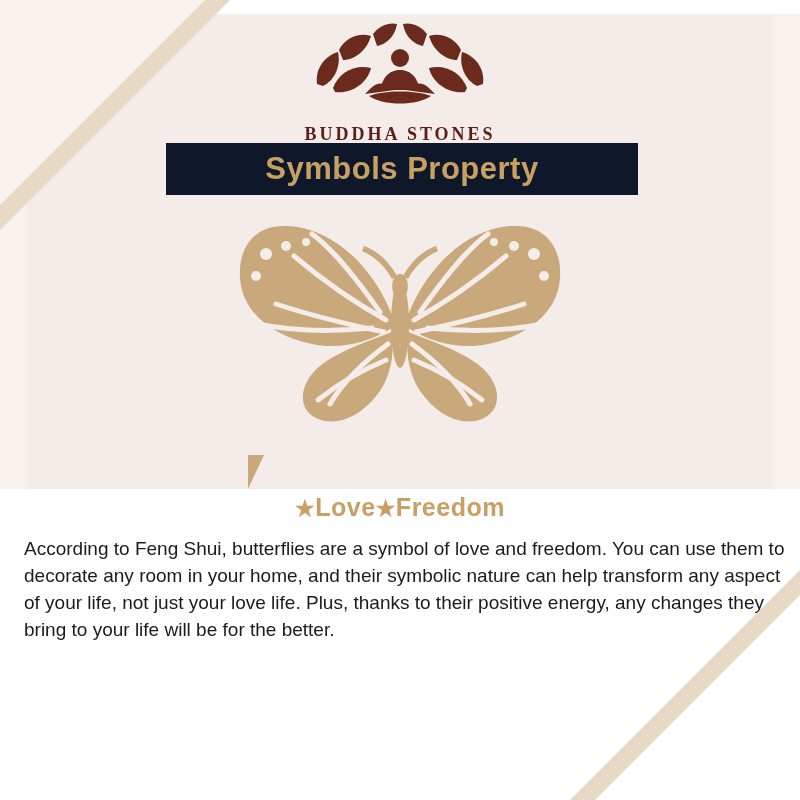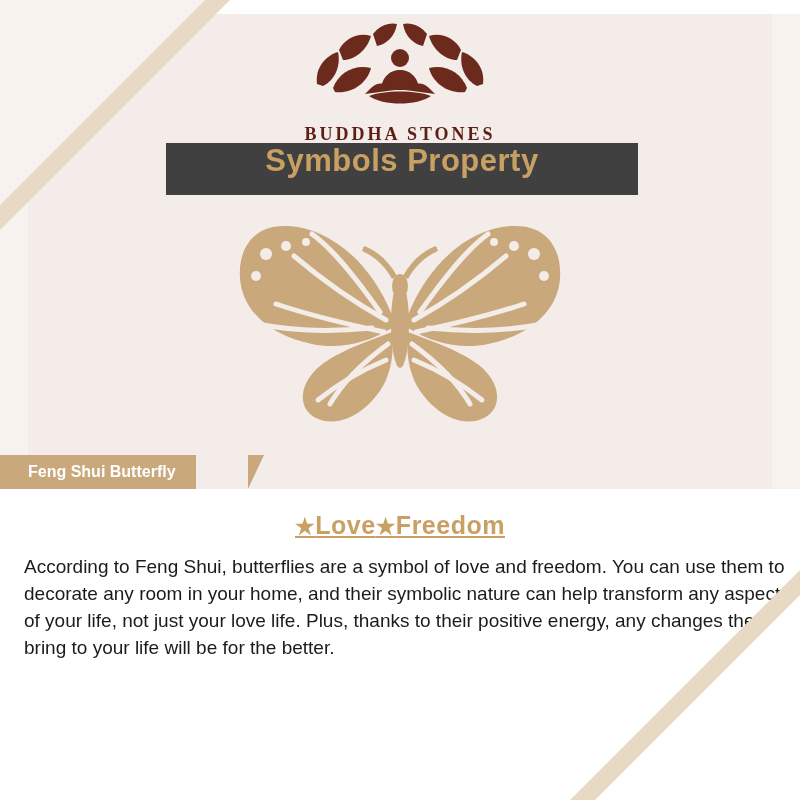--- a/index.html
+++ b/index.html
@@ -100,22 +100,23 @@
     font-weight: bold;
     font-family: "Liberation Serif", serif;
   }
   
   .title-band {
     position: absolute;
     left: 166px;
     top: 143px;
     width: 472px;
     height: 52px;
-    background: #404040;
+    background: #0f172a;
     display: flex;
+    align-items: center;
     justify-content: center;
   }
   .title-text {
     font-size: 31px;
     font-weight: bold;
     color: #c9a063;
     letter-spacing: 0.5px;
   }
   
   .figure-area {
@@ -155,27 +156,26 @@
   .text-panel {
     position: absolute;
     left: 0;
     top: 489px;
     width: 800px;
     height: 200px;
     background: #ffffff;
   }
   .subtitle {
     margin: 0;
-    padding-top: 22px;
+    padding-top: 4px;
     text-align: center;
     font-size: 25px;
     font-weight: bold;
     color: #c9a063;
     letter-spacing: 0.5px;
-    text-decoration: underline;
   }
   .star {
     color: #c9a063;
     font-size: 22px;
   }
   .body-text {
     margin: 0;
     padding: 14px 13px 0 24px;
     font-size: 19px;
     line-height: 1.42;
@@ -279,23 +279,20 @@
           <circle cx="86" cy="22" r="4"></circle>
           <circle cx="36" cy="56" r="5"></circle>
           <circle cx="314" cy="34" r="6"></circle>
           <circle cx="294" cy="26" r="5"></circle>
           <circle cx="274" cy="22" r="4"></circle>
           <circle cx="324" cy="56" r="5"></circle>
         </g>
       </svg>
     </div>
 
-    <div class="tag">
-      <span>Feng Shui Butterfly</span>
-    </div>
     <div class="tag-notch"></div>
 
     <div class="text-panel">
       <p class="subtitle">
         <span class="star">★</span><span>Love</span><span class="star">★</span><span>Freedom</span>
       </p>
       <p class="body-text">According to Feng Shui, butterflies are a symbol of love and freedom. You can use them to decorate any room in your home, and their symbolic nature can help transform any aspect of your life, not just your love life. Plus, thanks to their positive energy, any changes they bring to your life will be for the better.</p>
     </div>
 
     <div class="bottom-white"></div>

